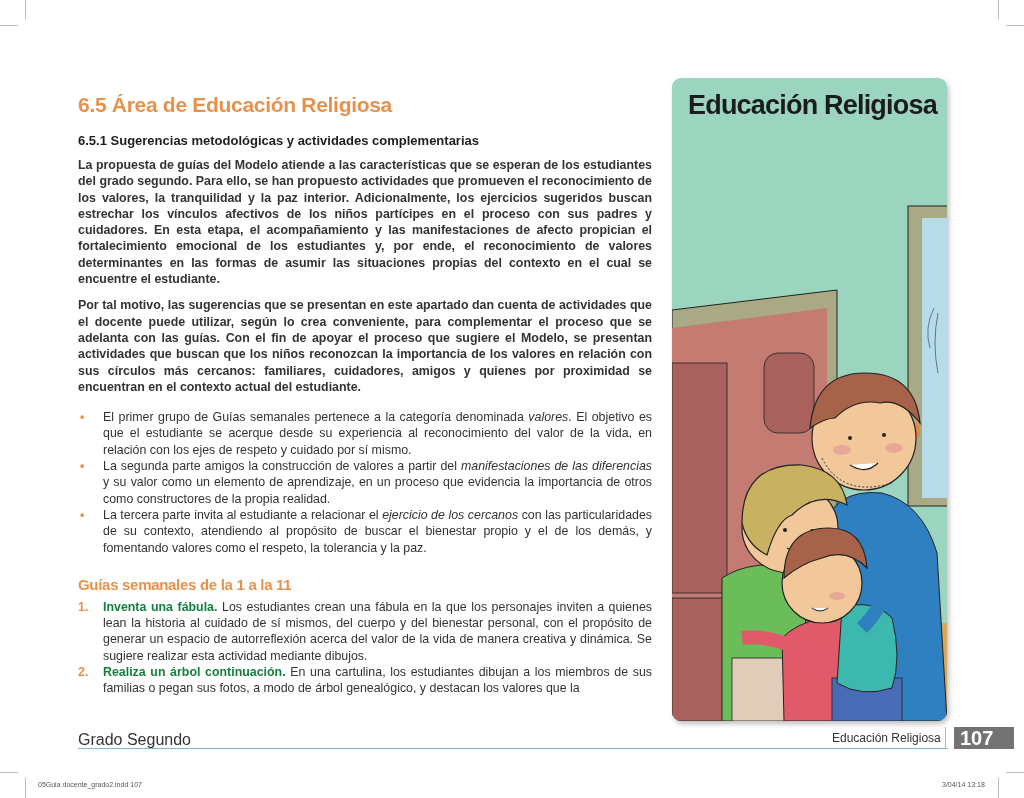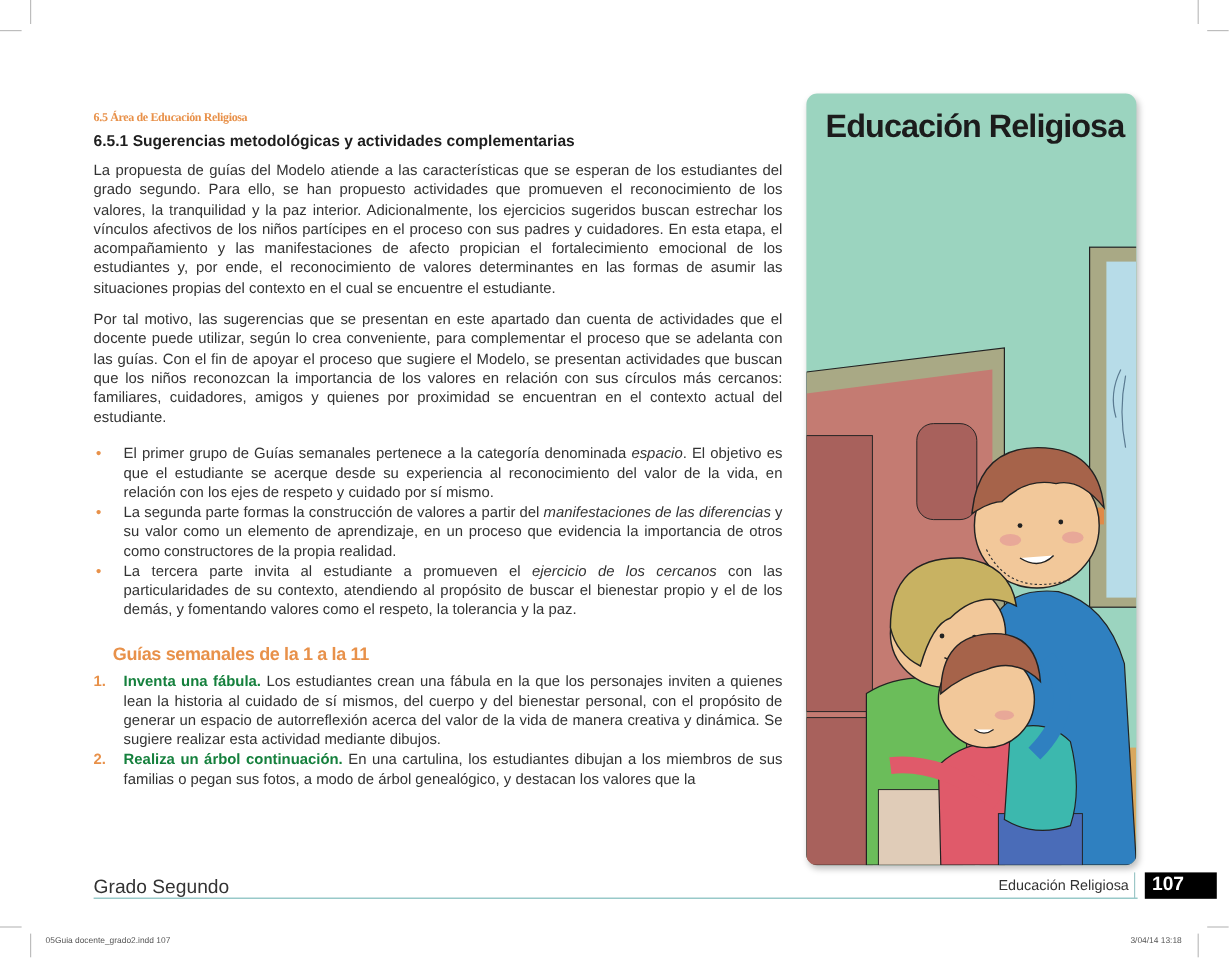--- a/index.html
+++ b/index.html
@@ -1,41 +1,41 @@
 <!DOCTYPE html>
 <html><head>
 <meta charset="utf-8">
 <style>
   html, body { margin:0; padding:0; }
   body { width:1024px; height:798px; background:#ffffff; position:relative; overflow:hidden;
          font-family:"Liberation Sans", sans-serif; color:#2b2b2b; }
   .crop { position:absolute; background:#bdbdbd; }
   .main { position:absolute; left:78px; top:93px; width:574px; }
-  .h1 { font-family:Liberation Serif, serif; font-weight:bold; color:#e8914a; font-size:10px; margin:0 0 6px 0; letter-spacing:-0.3px; }
+  .h1 { font-family:Liberation Sans, sans-serif; font-weight:bold; color:#e8914a; font-size:21px; margin:0 0 16px 0; letter-spacing:-0.3px; }
   .h2 { font-weight:bold; font-size:13px; color:#1e1e1e; margin:0 0 9px 0; }
-  p.body { font-size:12.4px; line-height:16.3px; margin:0 0 10px 0; text-align:justify; color:#333; }
+  p.body { font-size:12.4px; line-height:16.3px; margin:0 0 10px 0; text-align:justify; color:#333;font-weight:bold; }
   ul.bul { list-style:none; padding:0; margin:14px 0 0 0; }
   ul.bul li { position:relative; padding-left:25px; font-size:12.4px; line-height:16.3px; text-align:justify; color:#333; }
   ul.bul li .dot { position:absolute; left:2px; top:0; color:#e8914a; font-weight:bold; }
-  .h3 { font-weight:bold; color:#e8914a; font-size:15px; margin:20px 0 6px 16px; letter-spacing:-0.3px; }
+  .h3 { font-weight:bold; color:#e8914a; font-size:15px; margin:20px 0 6px 0; letter-spacing:-0.3px; }
   ol.num { list-style:none; padding:0; margin:0; }
   ol.num li { position:relative; padding-left:25px; font-size:12.4px; line-height:16.3px; text-align:justify; color:#333; }
   ol.num li .n { position:absolute; left:0; top:0; color:#e8914a; font-weight:bold; }
   ol.num li b { color:#15803d; }
   .panel { position:absolute; left:672px; top:78px; width:275px; height:643px; border-radius:9px;
            background:#9bd4bf; overflow:hidden; box-shadow:2px 3px 5px rgba(0,0,0,0.25); }
   .panel-title { position:absolute; left:16px; top:12px; font-family:"Liberation Sans", sans-serif; font-weight:bold;
            font-size:27px; color:#1c1c1c; letter-spacing:-0.8px; }
   .panel svg { position:absolute; left:0; top:0; }
   .footer-left { position:absolute; left:78px; top:731px; font-size:16px; color:#333; }
   .footer-line { position:absolute; left:78px; top:748px; width:870px; height:1px; background:#7fbcbc; }
   .footer-right { position:absolute; left:832px; top:731px; font-size:12px; color:#333; }
   .footer-sep { position:absolute; left:945px; top:727px; width:1px; height:22px; background:#9cc7c7; }
-  .pagenum { position:absolute; left:954px; top:727px; width:60px; height:22px; background:#000000; color:#fff;
-             font-weight:bold; font-size:16px; line-height:22px; padding-left:6px; box-sizing:border-box; }
+  .pagenum { position:absolute; left:954px; top:727px; width:60px; height:22px; background:#737373; color:#fff;
+             font-weight:bold; font-size:20px; line-height:22px; padding-left:6px; box-sizing:border-box; }
   .slug { position:absolute; top:781px; font-size:7px; color:#555; }
 </style>
 </head>
 <body>
 
 <div class="crop" style="left:25px;top:0;width:1px;height:20px;"></div>
 <div class="crop" style="left:0;top:25px;width:18px;height:1px;"></div>
 <div class="crop" style="left:998px;top:0;width:1px;height:20px;"></div>
 <div class="crop" style="left:1006px;top:25px;width:18px;height:1px;"></div>
 <div class="crop" style="left:0;top:772px;width:18px;height:1px;"></div>
@@ -45,29 +45,29 @@
 
 <div class="main">
   <h1 class="h1">6.5 Área de Educación Religiosa</h1>
   <h2 class="h2">6.5.1 Sugerencias metodológicas y actividades complementarias</h2>
   <p class="body">La propuesta de guías del Modelo atiende a las características que se esperan de los estudiantes del grado segundo. Para ello, se han propuesto actividades que promueven el reconocimiento de los valores, la tranquilidad y la paz interior. Adicionalmente, los ejercicios sugeridos buscan estrechar los vínculos afectivos de los niños partícipes en el proceso con sus padres y cuidadores. En esta etapa, el acompañamiento y las manifestaciones de afecto propician el fortalecimiento emocional de los estudiantes y, por ende, el reconocimiento de valores determinantes en las formas de asumir las situaciones propias del contexto en el cual se encuentre el estudiante.</p>
   <p class="body">Por tal motivo, las sugerencias que se presentan en este apartado dan cuenta de actividades que el docente puede utilizar, según lo crea conveniente, para complementar el proceso que se adelanta con las guías. Con el fin de apoyar el proceso que sugiere el Modelo, se presentan actividades que buscan que los niños reconozcan la importancia de los valores en relación con sus círculos más cercanos: familiares, cuidadores, amigos y quienes por proximidad se encuentran en el contexto actual del estudiante.</p>
 
   <ul class="bul">
     <li>
       <span class="dot">•</span>
-      <span>El primer grupo de Guías semanales pertenece a la categoría denominada </span><em>espacio</em><span>. El objetivo es que el estudiante se acerque desde su experiencia al reconocimiento del valor de la vida, en relación con los ejes de respeto y cuidado por sí mismo.</span>
+      <span>El primer grupo de Guías semanales pertenece a la categoría denominada </span><em>valores</em><span>. El objetivo es que el estudiante se acerque desde su experiencia al reconocimiento del valor de la vida, en relación con los ejes de respeto y cuidado por sí mismo.</span>
     </li>
     <li>
       <span class="dot">•</span>
-      <span>La segunda parte formas la construcción de valores a partir del </span><em>manifestaciones de las diferencias</em><span> y su valor como un elemento de aprendizaje, en un proceso que evidencia la importancia de otros como constructores de la propia realidad.</span>
+      <span>La segunda parte amigos la construcción de valores a partir del </span><em>manifestaciones de las diferencias</em><span> y su valor como un elemento de aprendizaje, en un proceso que evidencia la importancia de otros como constructores de la propia realidad.</span>
     </li>
     <li>
       <span class="dot">•</span>
-      <span>La tercera parte invita al estudiante a promueven el </span><em>ejercicio de los cercanos</em><span> con las particularidades de su contexto, atendiendo al propósito de buscar el bienestar propio y el de los demás, y fomentando valores como el respeto, la tolerancia y la paz.</span>
+      <span>La tercera parte invita al estudiante a relacionar el </span><em>ejercicio de los cercanos</em><span> con las particularidades de su contexto, atendiendo al propósito de buscar el bienestar propio y el de los demás, y fomentando valores como el respeto, la tolerancia y la paz.</span>
     </li>
   </ul>
 
   <h3 class="h3">Guías semanales de la 1 a la 11</h3>
   <ol class="num">
     <li>
       <span class="n">1.</span>
       <b>Inventa una fábula.</b><span> Los estudiantes crean una fábula en la que los personajes inviten a quienes lean la historia al cuidado de sí mismos, del cuerpo y del bienestar personal, con el propósito de generar un espacio de autorreflexión acerca del valor de la vida de manera creativa y dinámica. Se sugiere realizar esta actividad mediante dibujos.</span>
     </li>
     <li>

